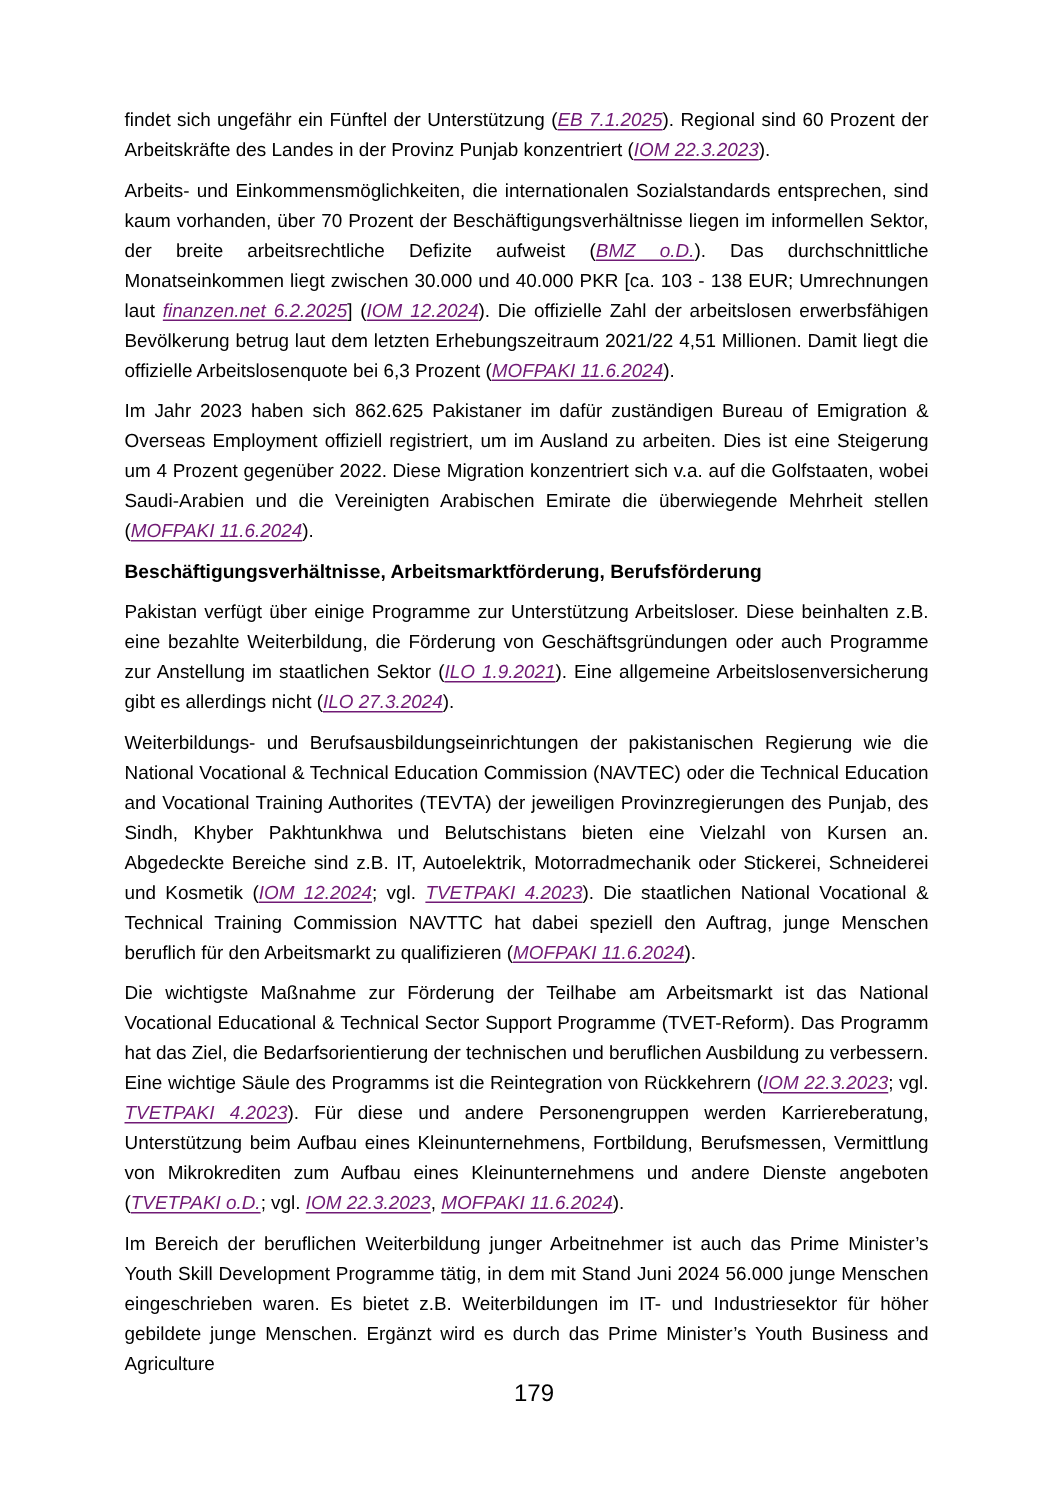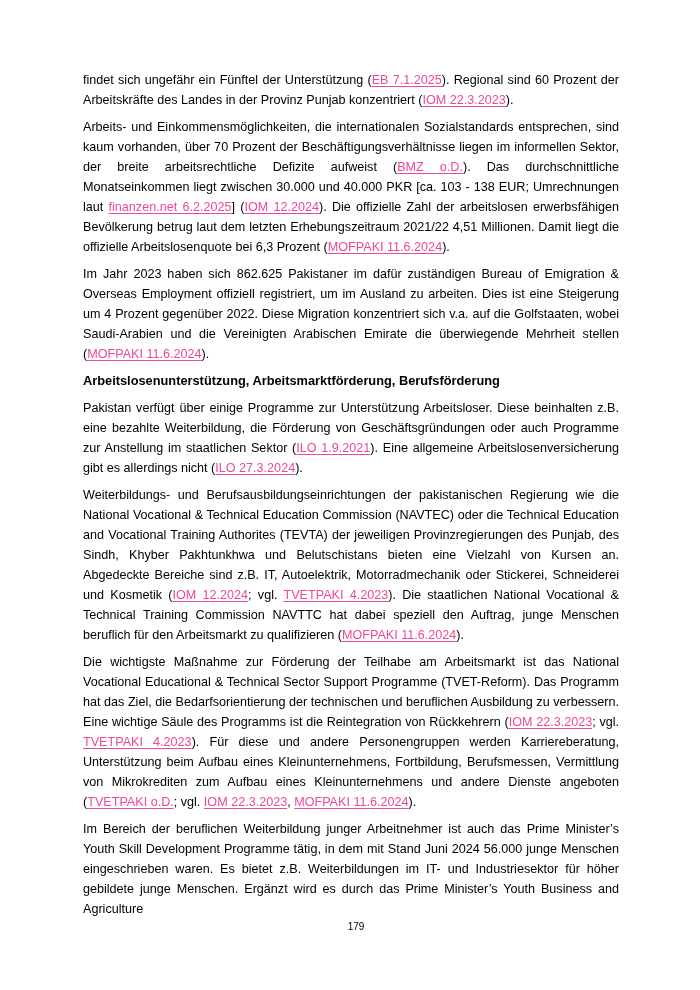--- a/index.html
+++ b/index.html
@@ -32,42 +32,43 @@
     }
     .heading {
       font-size: 12.8px;
       font-weight: 700;
       margin: 0 0 7px 0;
       text-align: left;
       -webkit-hyphens: none;
       hyphens: none;
     }
     .cite-link {
-      color: #ec4899;
+      color: #701a75;
       text-decoration: underline;
       text-underline-offset: 2px;
       cursor: pointer;
+      font-style: italic;
     }
     .page-number {
       position: absolute;
       left: 12px;
       right: 0;
       top: 921px;
       text-align: center;
-      font-size: 10px;
+      font-size: 16px;
     }
   </style>
 </head>
 <body>
 
 <div class="page">
   <div class="content">
       <p class="para"><span>findet sich ungefähr ein Fünftel der Unterstützung (</span><a class="cite-link">EB 7.1.2025</a><span>). Regional sind 60 Prozent der Arbeitskräfte des Landes in der Provinz Punjab konzentriert (</span><a class="cite-link">IOM 22.3.2023</a><span>).</span></p>
       <p class="para"><span>Arbeits- und Einkommensmöglichkeiten, die internationalen Sozialstandards entsprechen, sind kaum vorhanden, über 70 Prozent der Beschäftigungsverhältnisse liegen im informellen Sektor, der breite arbeitsrechtliche Defizite aufweist (</span><a class="cite-link">BMZ o.D.</a><span>). Das durchschnittliche Monatseinkommen liegt zwischen 30.000 und 40.000 PKR [ca. 103 - 138 EUR; Umrechnungen laut </span><a class="cite-link">finanzen.net 6.2.2025</a><span>] (</span><a class="cite-link">IOM 12.2024</a><span>). Die offizielle Zahl der arbeitslosen erwerbsfähigen Bevölkerung betrug laut dem letzten Erhebungszeitraum 2021/22 4,51 Millionen. Damit liegt die offizielle Arbeitslosenquote bei 6,3 Prozent (</span><a class="cite-link">MOFPAKI 11.6.2024</a><span>).</span></p>
       <p class="para"><span>Im Jahr 2023 haben sich 862.625 Pakistaner im dafür zuständigen Bureau of Emigration &amp; Overseas Employment offiziell registriert, um im Ausland zu arbeiten. Dies ist eine Steigerung um 4 Prozent gegenüber 2022. Diese Migration konzentriert sich v.a. auf die Golfstaaten, wobei Saudi-Arabien und die Vereinigten Arabischen Emirate die überwiegende Mehrheit stellen (</span><a class="cite-link">MOFPAKI 11.6.2024</a><span>).</span></p>
-      <h2 class="heading">Arbeitslosenunterstützung, Arbeitsmarktförderung, Berufsförderung</h2>
+      <h2 class="heading">Beschäftigungsverhältnisse, Arbeitsmarktförderung, Berufsförderung</h2>
       <p class="para"><span>Pakistan verfügt über einige Programme zur Unterstützung Arbeitsloser. Diese beinhalten z.B. eine bezahlte Weiterbildung, die Förderung von Geschäftsgründungen oder auch Programme zur Anstellung im staatlichen Sektor (</span><a class="cite-link">ILO 1.9.2021</a><span>). Eine allgemeine Arbeitslosenversicherung gibt es allerdings nicht (</span><a class="cite-link">ILO 27.3.2024</a><span>).</span></p>
       <p class="para"><span>Weiterbildungs- und Berufsausbildungseinrichtungen der pakistanischen Regierung wie die National Vocational &amp; Technical Education Commission (NAVTEC) oder die Technical Education and Vocational Training Authorites (TEVTA) der jeweiligen Provinzregierungen des Punjab, des Sindh, Khyber Pakhtunkhwa und Belutschistans bieten eine Vielzahl von Kursen an. Abgedeckte Bereiche sind z.B. IT, Autoelektrik, Motorradmechanik oder Stickerei, Schneiderei und Kosmetik (</span><a class="cite-link">IOM 12.2024</a><span>; vgl. </span><a class="cite-link">TVETPAKI 4.2023</a><span>). Die staatlichen National Vocational &amp; Technical Training Commission NAVTTC hat dabei speziell den Auftrag, junge Menschen beruflich für den Arbeitsmarkt zu qualifizieren (</span><a class="cite-link">MOFPAKI 11.6.2024</a><span>).</span></p>
       <p class="para"><span>Die wichtigste Maßnahme zur Förderung der Teilhabe am Arbeitsmarkt ist das National Vocational Educational &amp; Technical Sector Support Programme (TVET-Reform). Das Programm hat das Ziel, die Bedarfsorientierung der technischen und beruflichen Ausbildung zu verbessern. Eine wichtige Säule des Programms ist die Reintegration von Rückkehrern (</span><a class="cite-link">IOM 22.3.2023</a><span>; vgl. </span><a class="cite-link">TVETPAKI 4.2023</a><span>). Für diese und andere Personengruppen werden Karriereberatung, Unterstützung beim Aufbau eines Kleinunternehmens, Fortbildung, Berufsmessen, Vermittlung von Mikrokrediten zum Aufbau eines Kleinunternehmens und andere Dienste angeboten (</span><a class="cite-link">TVETPAKI o.D.</a><span>; vgl. </span><a class="cite-link">IOM 22.3.2023</a><span>, </span><a class="cite-link">MOFPAKI 11.6.2024</a><span>).</span></p>
       <p class="para"><span>Im Bereich der beruflichen Weiterbildung junger Arbeitnehmer ist auch das Prime Minister’s Youth Skill Development Programme tätig, in dem mit Stand Juni 2024 56.000 junge Menschen eingeschrieben waren. Es bietet z.B. Weiterbildungen im IT- und Industriesektor für höher gebildete junge Menschen. Ergänzt wird es durch das Prime Minister’s Youth Business and Agriculture</span></p>
     </div>
   <div class="page-number">179</div>
 </div>
 
 </body></html>

